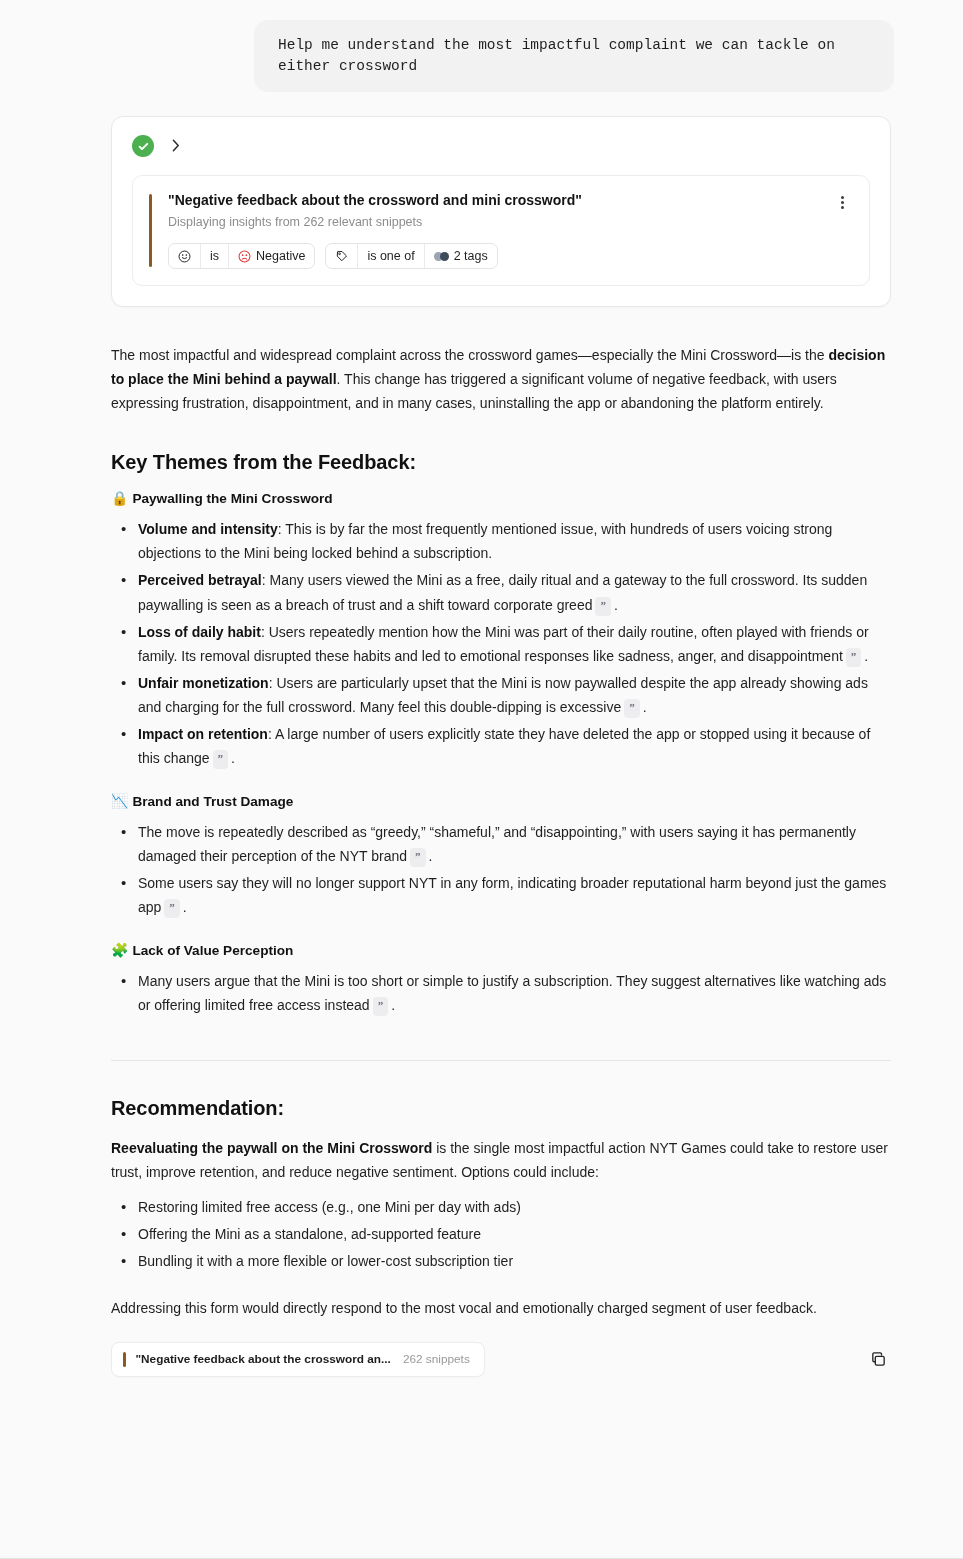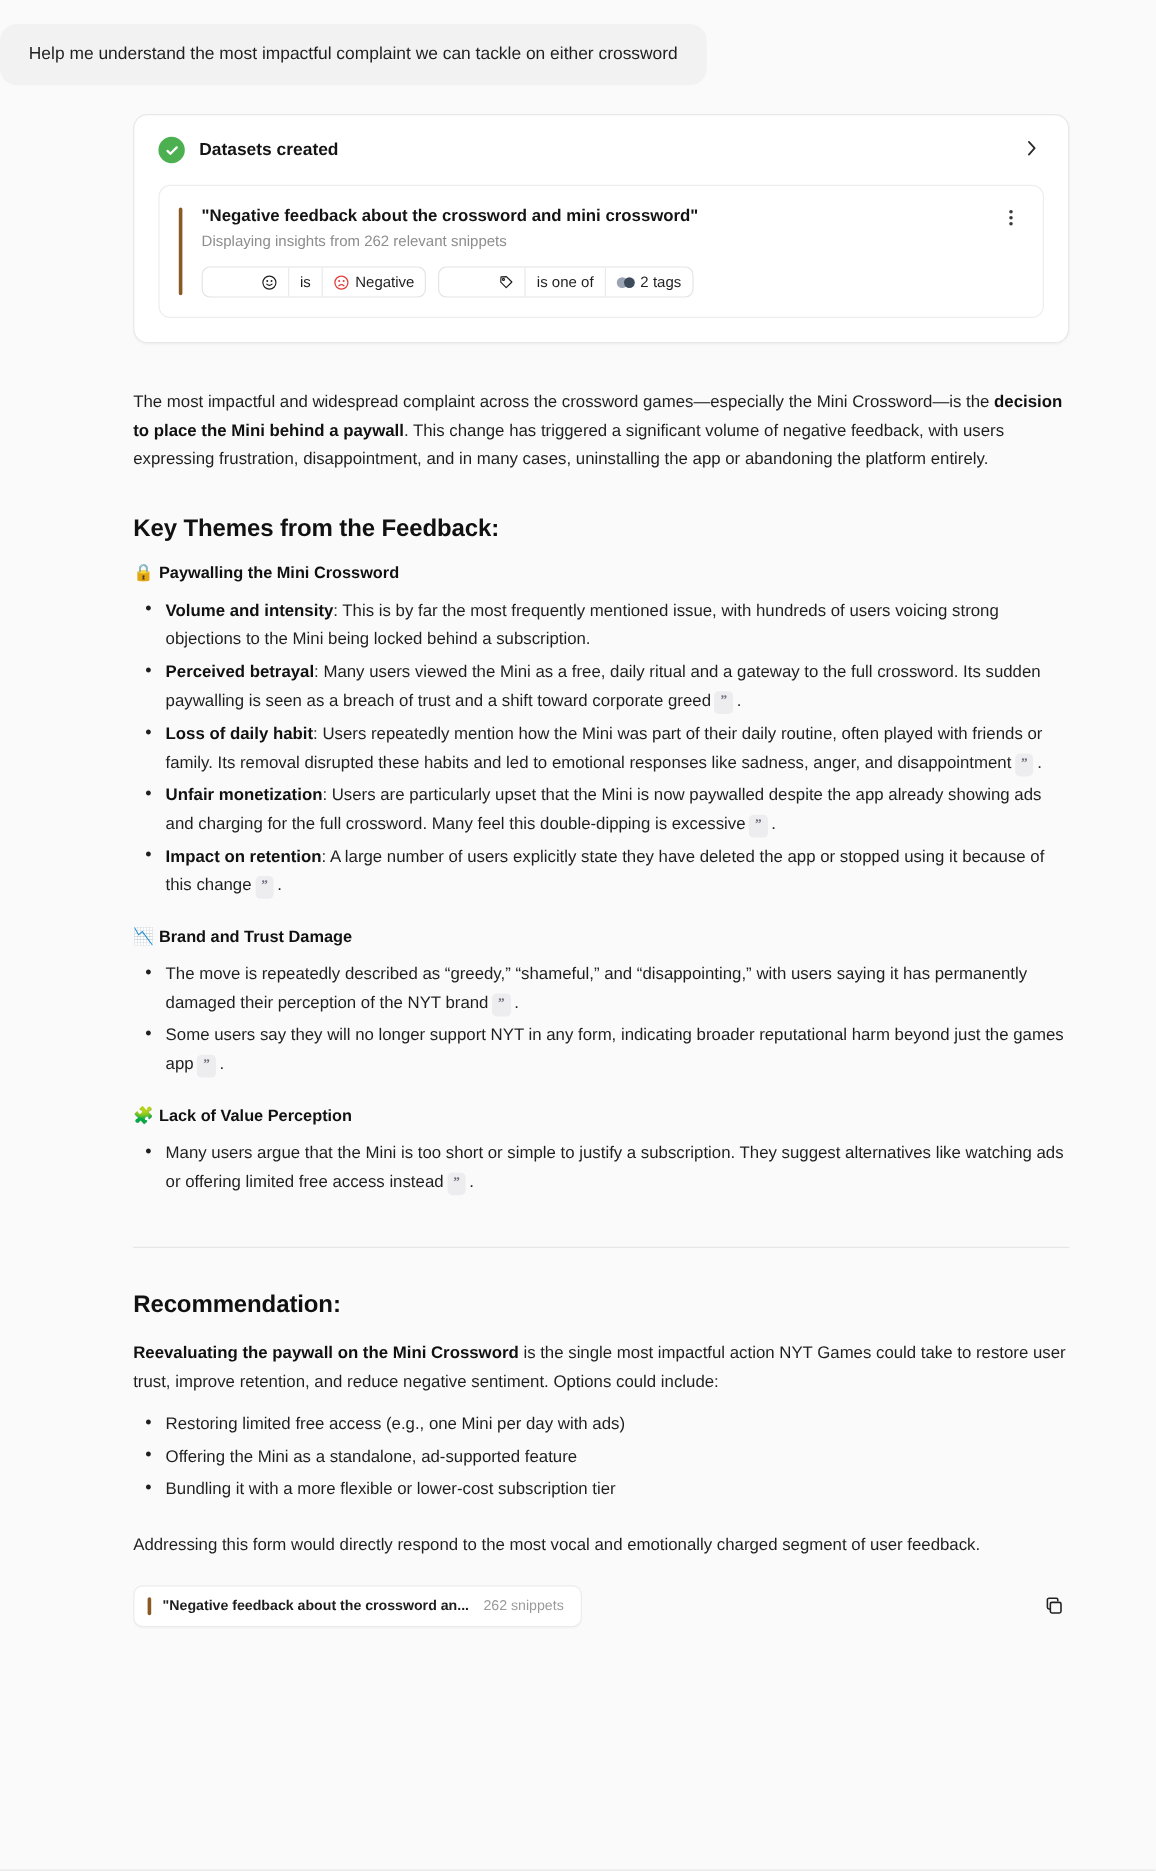--- a/index.html
+++ b/index.html
@@ -7,21 +7,21 @@
     margin: 0; padding: 0;
     background: #fafafa;
     font-family: "Liberation Sans", sans-serif;
     color: #1b1b1b;
   }
   body { width: 963px; min-height: 1559px; position: relative; }
 
   .page { width: 963px; padding-top: 12px; }
 
   
-  .prompt-row { display: flex; justify-content: flex-start; padding: 8px 112px 0 0; }
+  .prompt-row { display: flex; justify-content: flex-end; padding: 8px 69px 0 0; font-family: Liberation Mono, monospace; }
   .prompt-bubble {
     background: #f2f2f2;
     border-radius: 14px;
     padding: 15px 24px;
     font-size: 14.5px;
     line-height: 1.45;
     color: #1f1f1f;
     max-width: 640px;
   }
 
@@ -62,21 +62,21 @@
   .kebab-icon {
     flex: 0 0 auto; width: 22px; color: #3c3c3c; text-align: center;
     font-size: 15px; line-height: 1; letter-spacing: 0; padding-top: 2px;
   }
   .kebab-icon div { width: 3px; height: 3px; border-radius: 50%; background: #3c3c3c; margin: 2px auto; }
 
   .filters { display: flex; gap: 10px; margin-top: 14px; flex-wrap: wrap; }
   .filter-chip {
     display: flex; align-items: stretch;
     border: 1px solid #e4e4e4; border-radius: 7px;
-    background: #fff; overflow: hidden; height: 26px; padding-left: 40px;
+    background: #fff; overflow: hidden; height: 26px;
   }
   .fc-seg {
     display: flex; align-items: center; gap: 5px;
     padding: 0 9px; font-size: 12.5px; color: #1f1f1f;
     border-right: 1px solid #eaeaea; white-space: nowrap;
   }
   .fc-seg:last-child { border-right: none; }
   .tag-dots { display: inline-flex; align-items: center; }
   .tag-dots i { display: block; width: 9px; height: 9px; border-radius: 50%; }
   .tag-dots i.d1 { background: #9aa4b2; }
@@ -157,21 +157,20 @@
     <div class="prompt-bubble">Help me understand the most impactful complaint we can tackle on either crossword</div>
   </div>
 
   <div class="datasets-card">
     <div class="dc-header">
       <span class="check-icon">
         <svg width="13" height="13" viewBox="0 0 13 13">
             <path d="M2.6 6.7 L5 9.1 L10.3 3.8" fill="none" stroke="#fff" stroke-width="1.9" stroke-linecap="round" stroke-linejoin="round"></path>
           </svg>
       </span>
-      <span class="dc-title">Datasets created</span>
       <span class="chevron-right">
         <svg width="8" height="13" viewBox="0 0 8 13">
             <path d="M1.4 1.2 L6.2 6.5 L1.4 11.8" fill="none" stroke="#2b2b2b" stroke-width="1.5" stroke-linecap="round" stroke-linejoin="round"></path>
           </svg>
       </span>
     </div>
 
     <div class="dataset-box">
       <div class="accent-bar"></div>
       <div class="ds-body">

